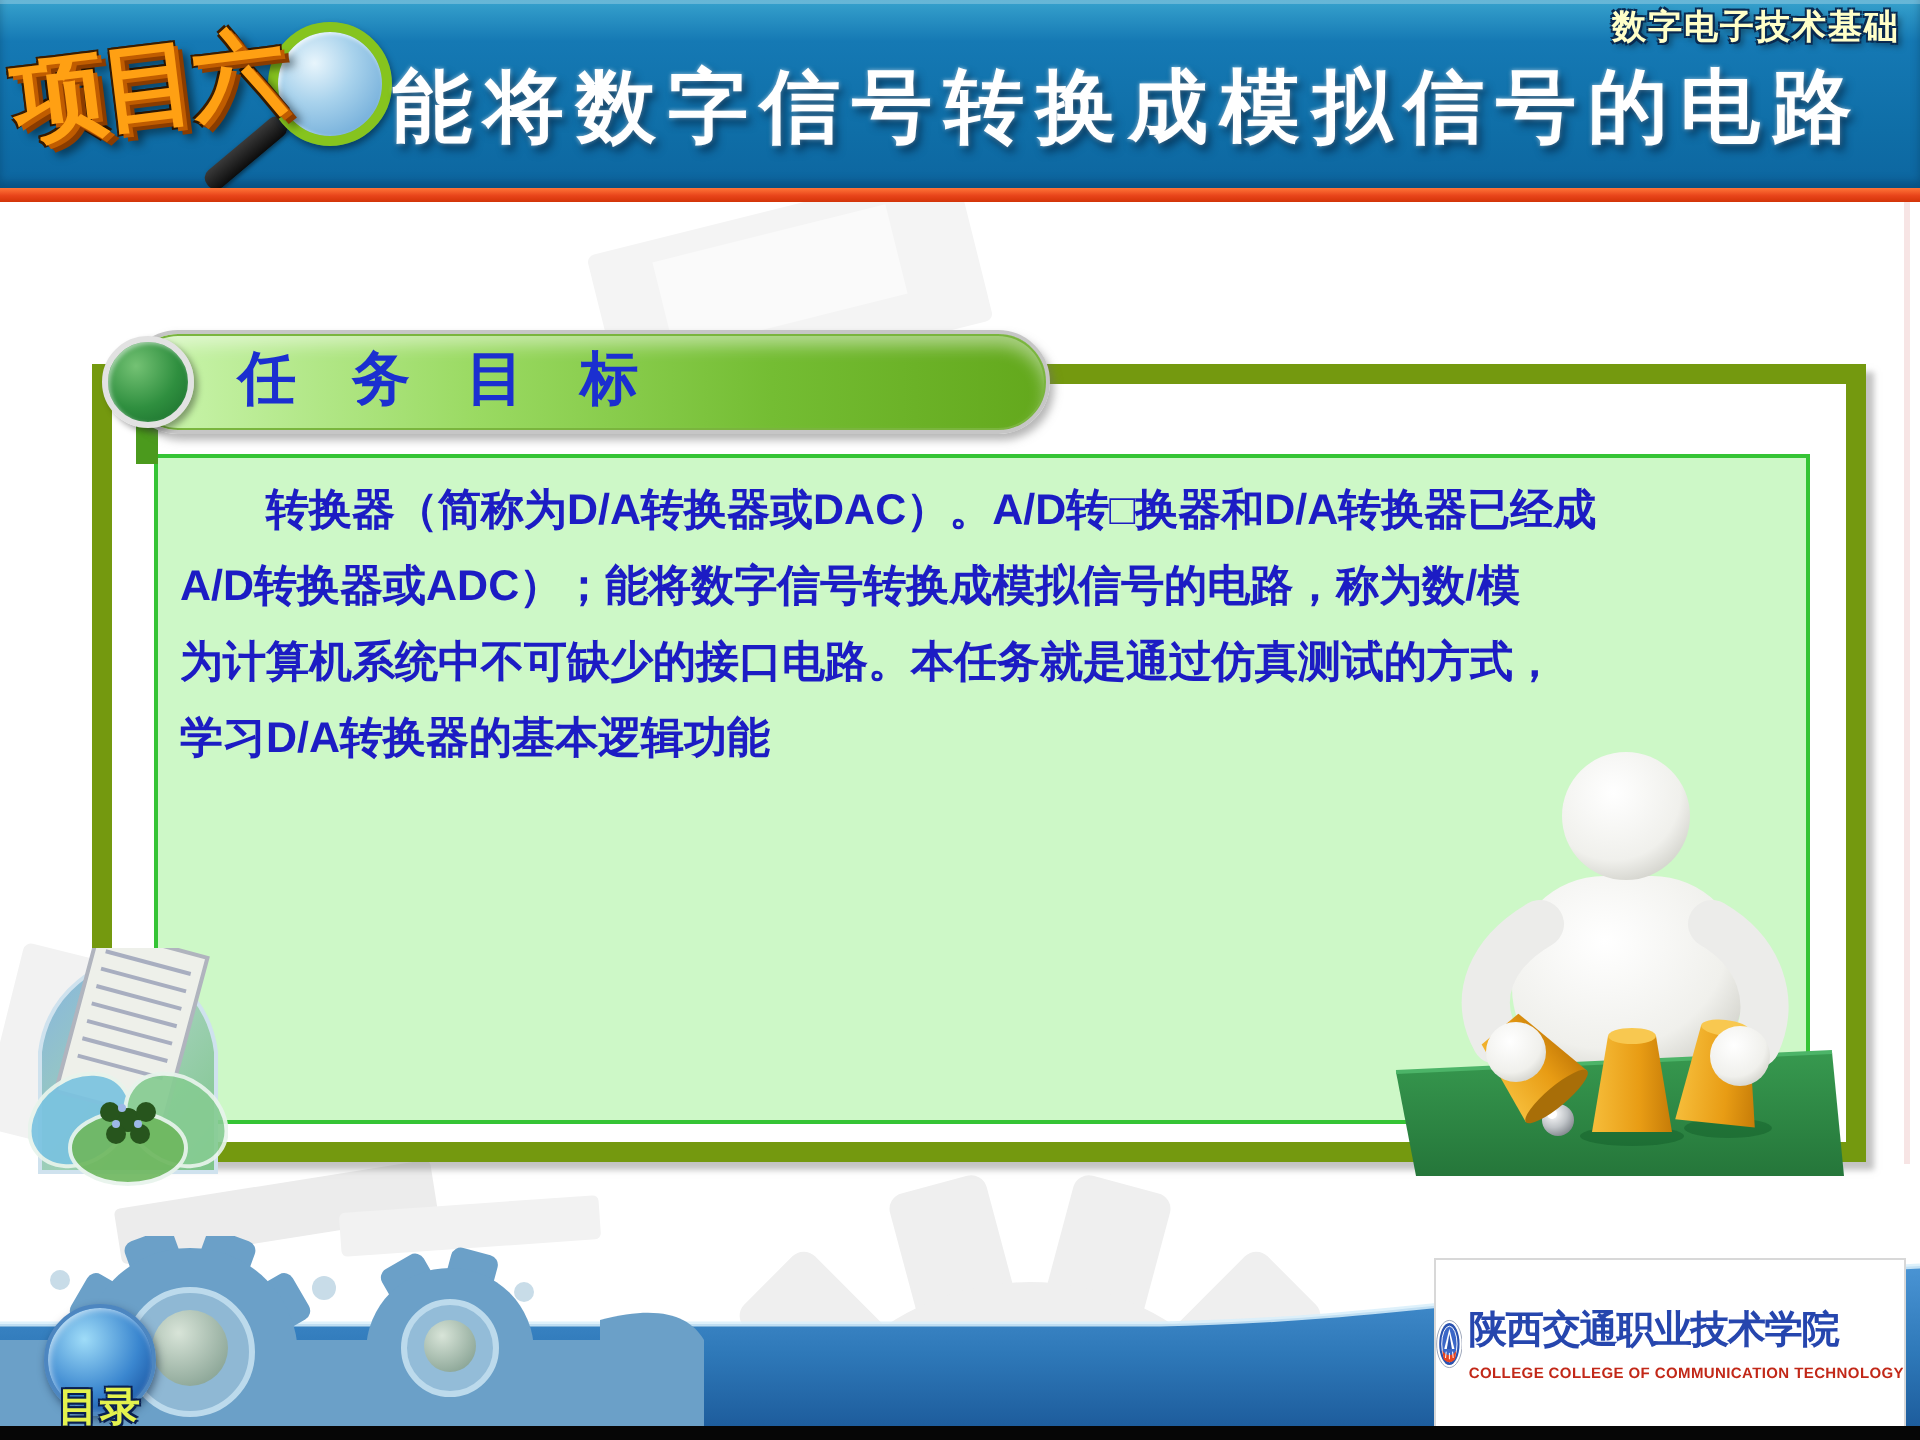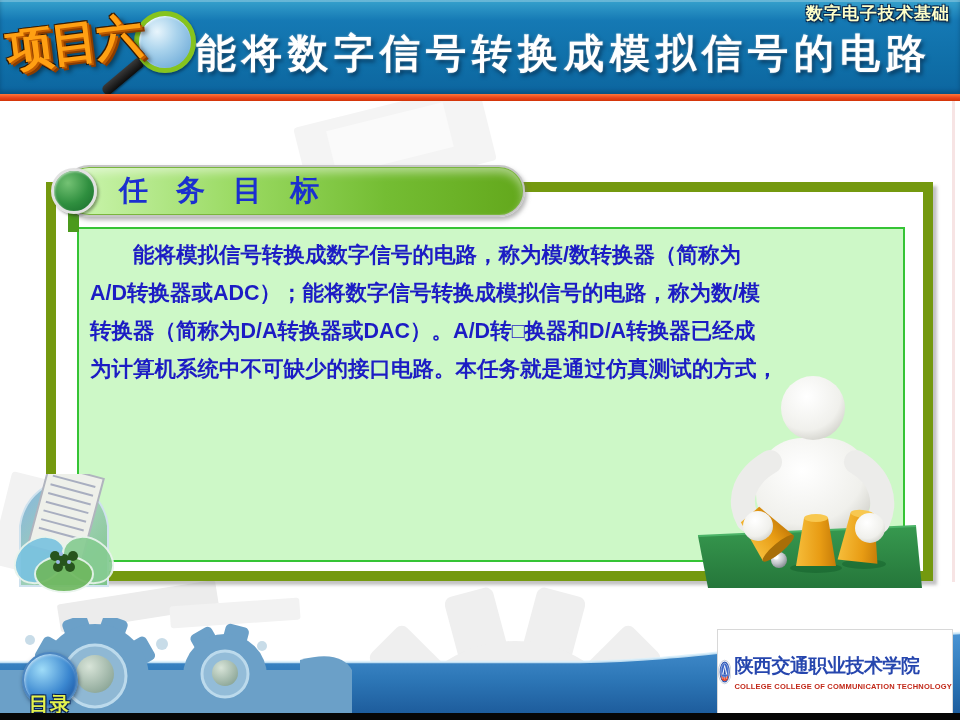--- a/index.html
+++ b/index.html
@@ -127,24 +127,24 @@
   <div class="frame"></div>
   <div class="green-box"></div>
 
   <div class="pill-stub"></div>
   <div class="pill">
     <div class="pill-label">任 务 目 标</div>
   </div>
   <div class="pill-circle"></div>
 
   <div class="body-text">
-    <div class="body-line">能将模拟信号转换成数字信号的电路，称为模/数转换器（简称为</div>
+    <div class="body-line">转换器（简称为D/A转换器或DAC）。A/D转□换器和D/A转换器已经成</div>
     <div class="body-line">A/D转换器或ADC）；能将数字信号转换成模拟信号的电路，称为数/模</div>
-    <div class="body-line">转换器（简称为D/A转换器或DAC）。A/D转□换器和D/A转换器已经成</div>
     <div class="body-line">为计算机系统中不可缺少的接口电路。本任务就是通过仿真测试的方式，</div>
+    <div class="body-line">学习D/A转换器的基本逻辑功能</div>
   </div>
 
   <svg class="figure-wrap" viewBox="0 0 238 212">
     <defs>
       <radialGradient id="headG" cx="40%" cy="32%" r="75%">
         <stop offset="0%" stop-color="#ffffff"></stop>
           <stop offset="70%" stop-color="#f0f0ec"></stop>
           <stop offset="100%" stop-color="#cfcfc8"></stop>
       </radialGradient>
       <linearGradient id="cupG" x1="0" y1="0" x2="1" y2="0">

